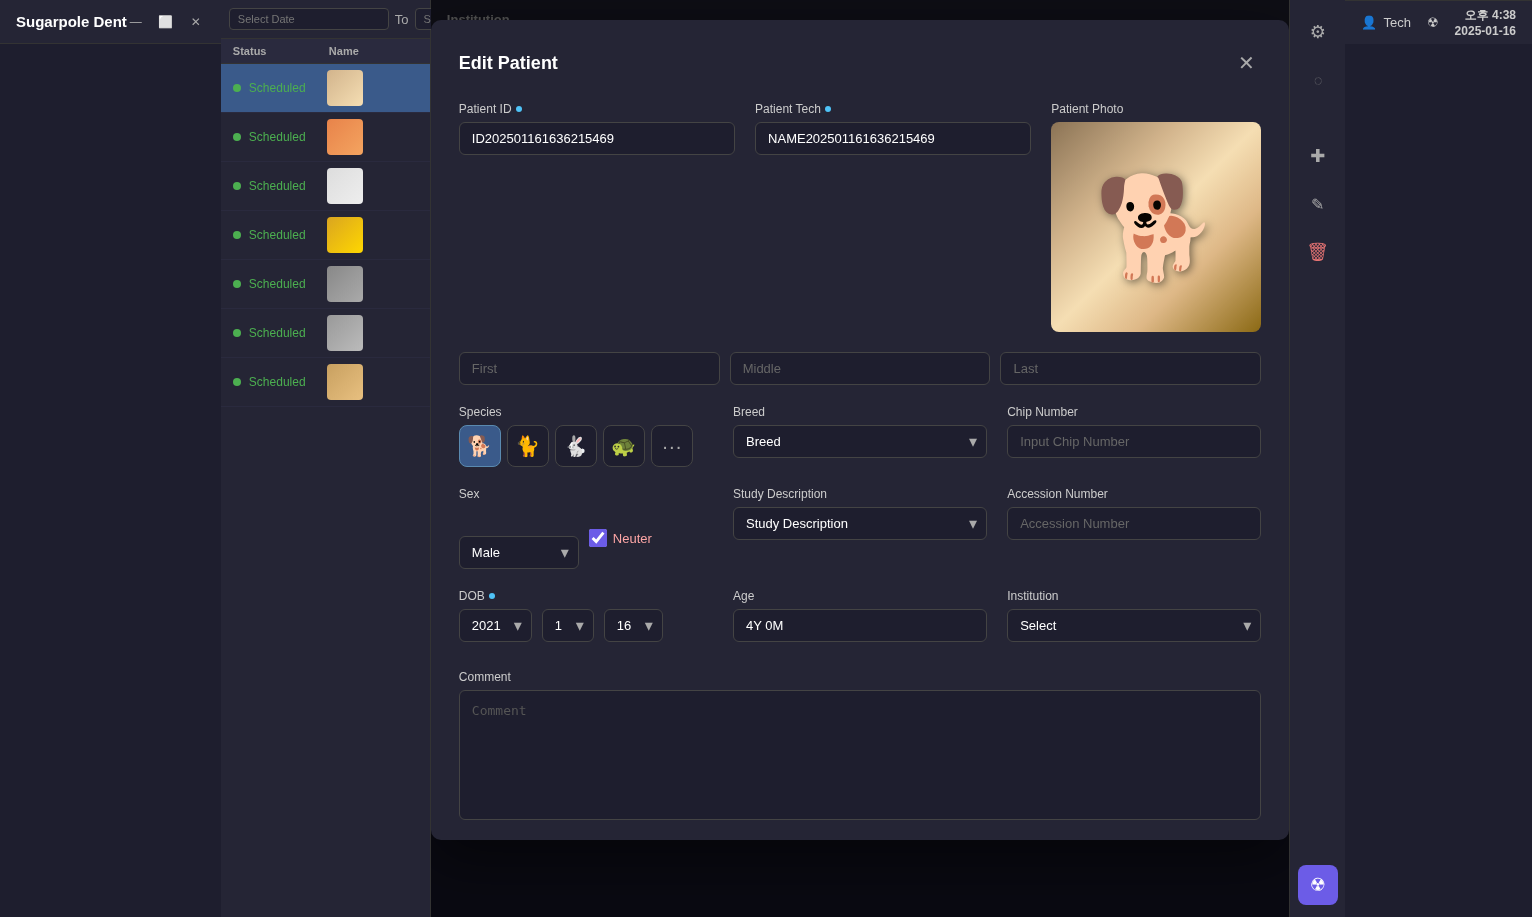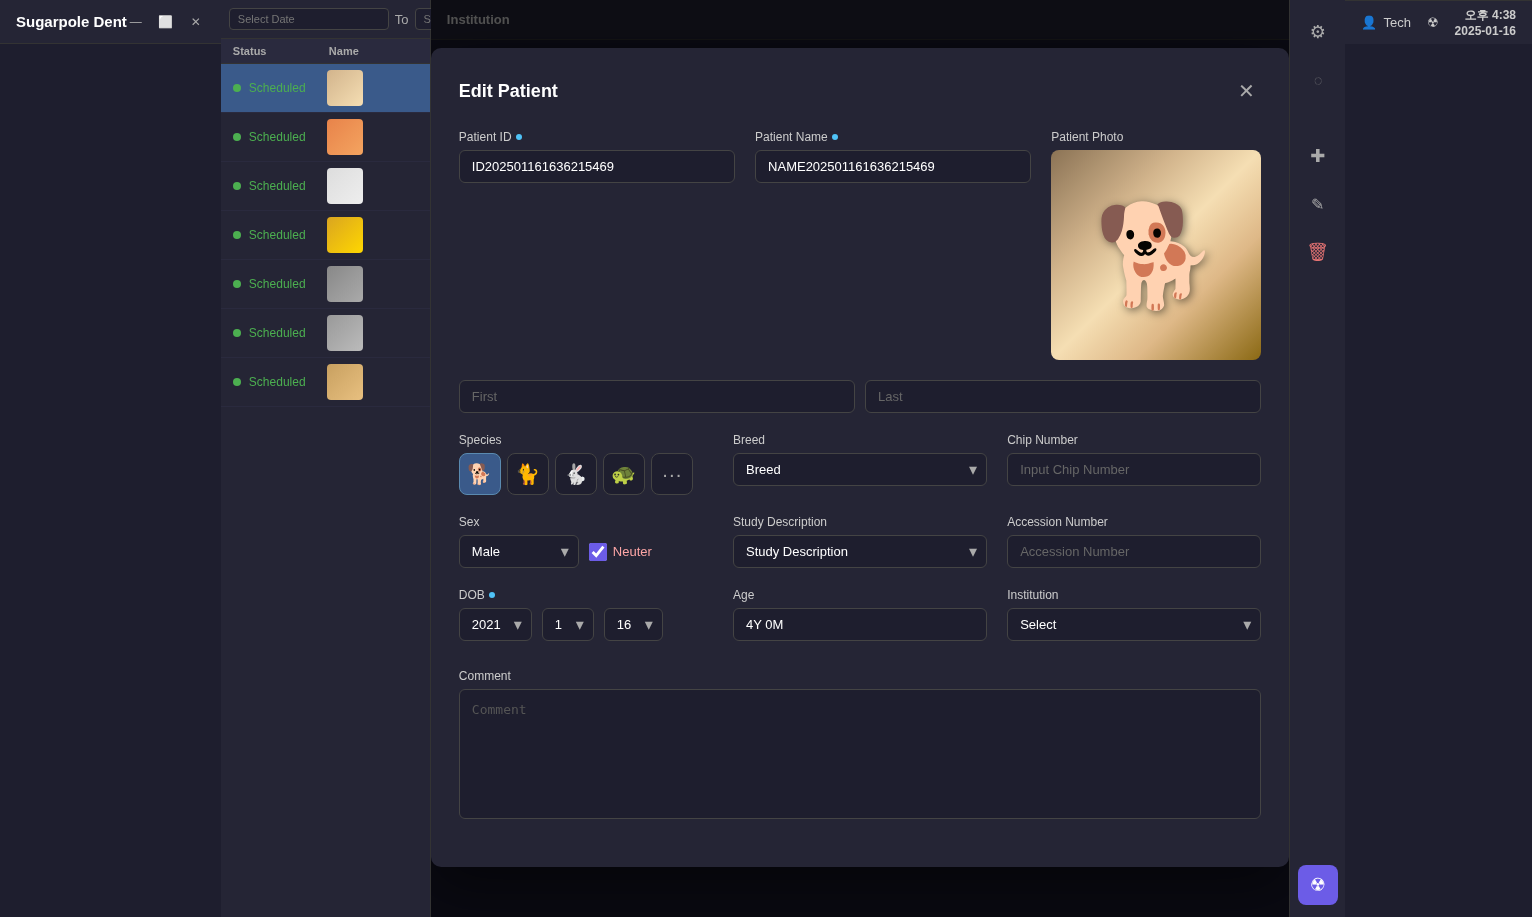--- a/index.html
+++ b/index.html
@@ -175,21 +175,21 @@
     }
 
     
     .modal-overlay {
       position: absolute;
       top: 0; left: 0; right: 0; bottom: 0;
       background: rgba(0,0,0,0.6);
       display: flex;
       align-items: flex-start;
       justify-content: center;
-      padding-top: 48px;
+      padding-top: 20px;
       z-index: 100;
     }
 
     
     .modal {
       background: #252535;
       border-radius: 10px;
       width: 980px;
       max-height: 820px;
       overflow-y: auto;
@@ -308,20 +308,21 @@
     
     .sex-row {
       display: flex;
       align-items: center;
       gap: 10px;
     }
     .sex-select-wrapper {
       position: relative;
       display: flex;
       align-items: center;
+      margin-top: 29px;
     }
     .sex-select-wrapper select {
       min-width: 120px;
       padding-right: 32px;
     }
     .neuter-checkbox {
       display: flex;
       align-items: center;
       gap: 6px;
     }
@@ -544,34 +545,35 @@
           <div class="form-three-col">
             <div class="form-group">
               <label class="form-label">
                 <span>Patient ID</span>
                 <span class="required-dot"></span>
               </label>
               <input class="form-input" type="text" value="ID202501161636215469" style="">
             </div>
             <div class="form-group">
               <label class="form-label">
-                <span>Patient Name</span>
+                <span>Patient Tech</span>
                 <span class="required-dot"></span>
               </label>
               <input class="form-input" type="text" value="NAME202501161636215469" style="">
             </div>
             <div class="form-group">
               <label class="form-label">Patient Photo</label>
               <div class="pom-photo"></div>
             </div>
           </div>
 
           <div class="form-group" style="margin-bottom:20px;">
             <div style="display:flex;gap:10px;">
               <input class="form-input" type="text" style="flex: 1 1 0%;" placeholder="First">
+              <input class="form-input" type="text" style="flex: 1 1 0%;" placeholder="Middle">
               <input class="form-input" type="text" style="flex: 1 1 0%;" placeholder="Last">
             </div>
           </div>
 
           <div style="display:grid;grid-template-columns:1fr 1fr 1fr;gap:20px;margin-bottom:20px;">
             <div class="form-group">
               <label class="form-label">Species</label>
               <div class="species-btns">
                 <button class="species-btn active">🐕</button>
                 <button class="species-btn">🐈</button>

